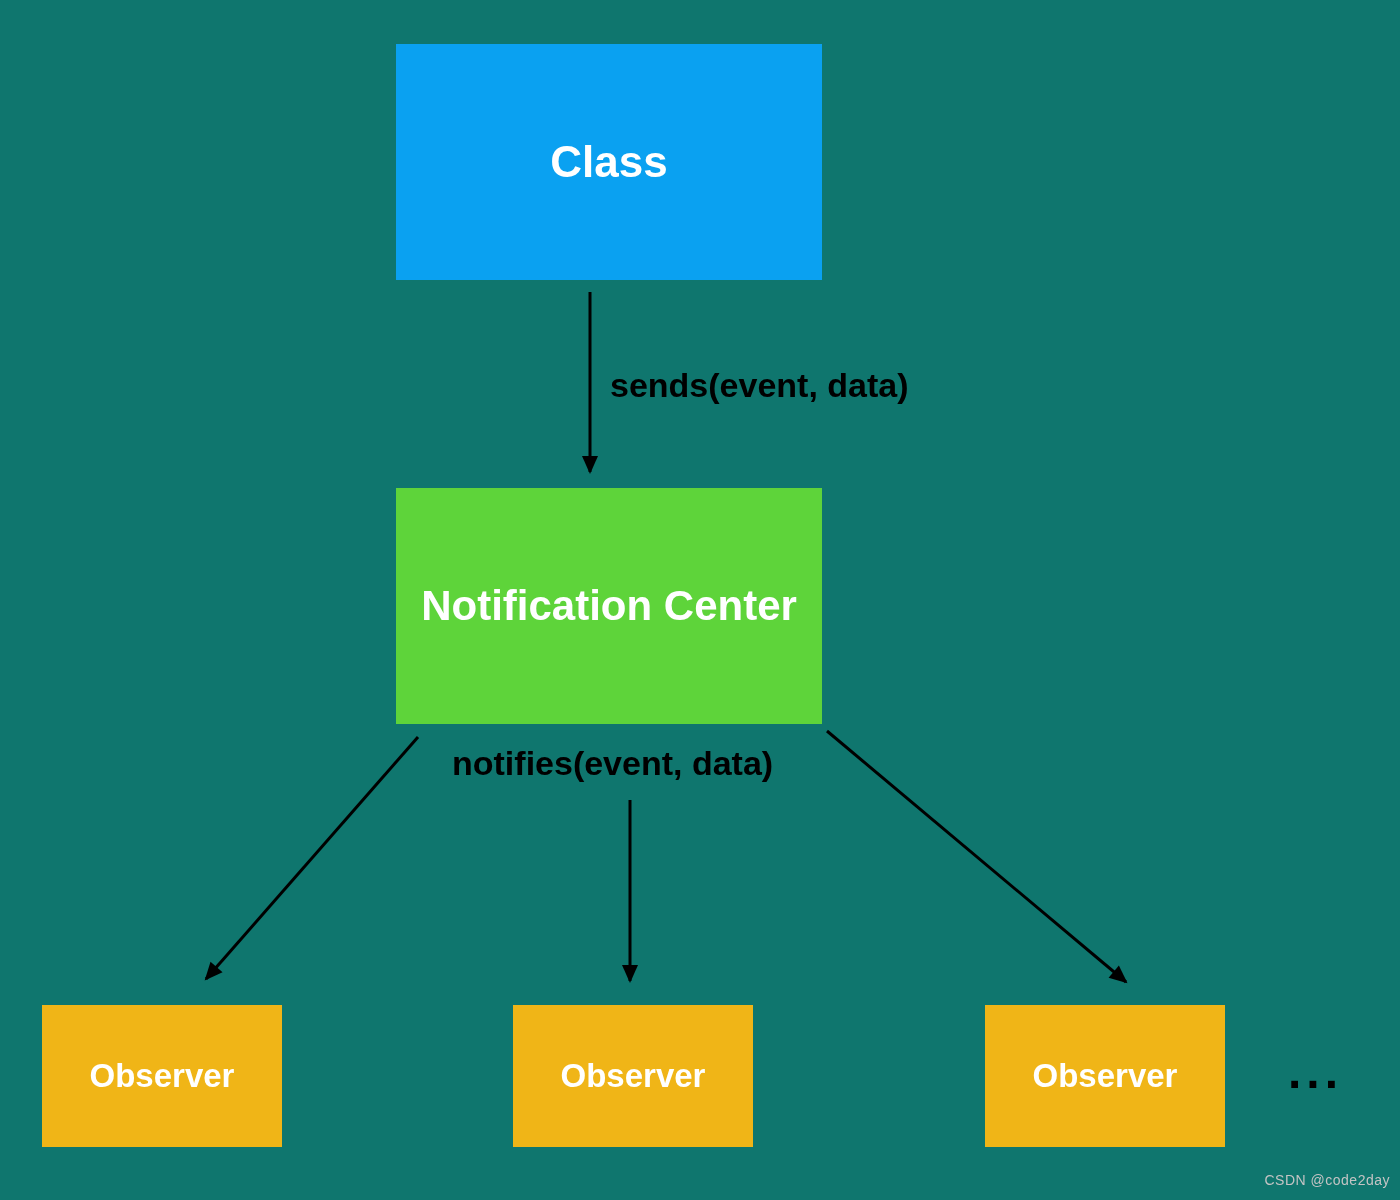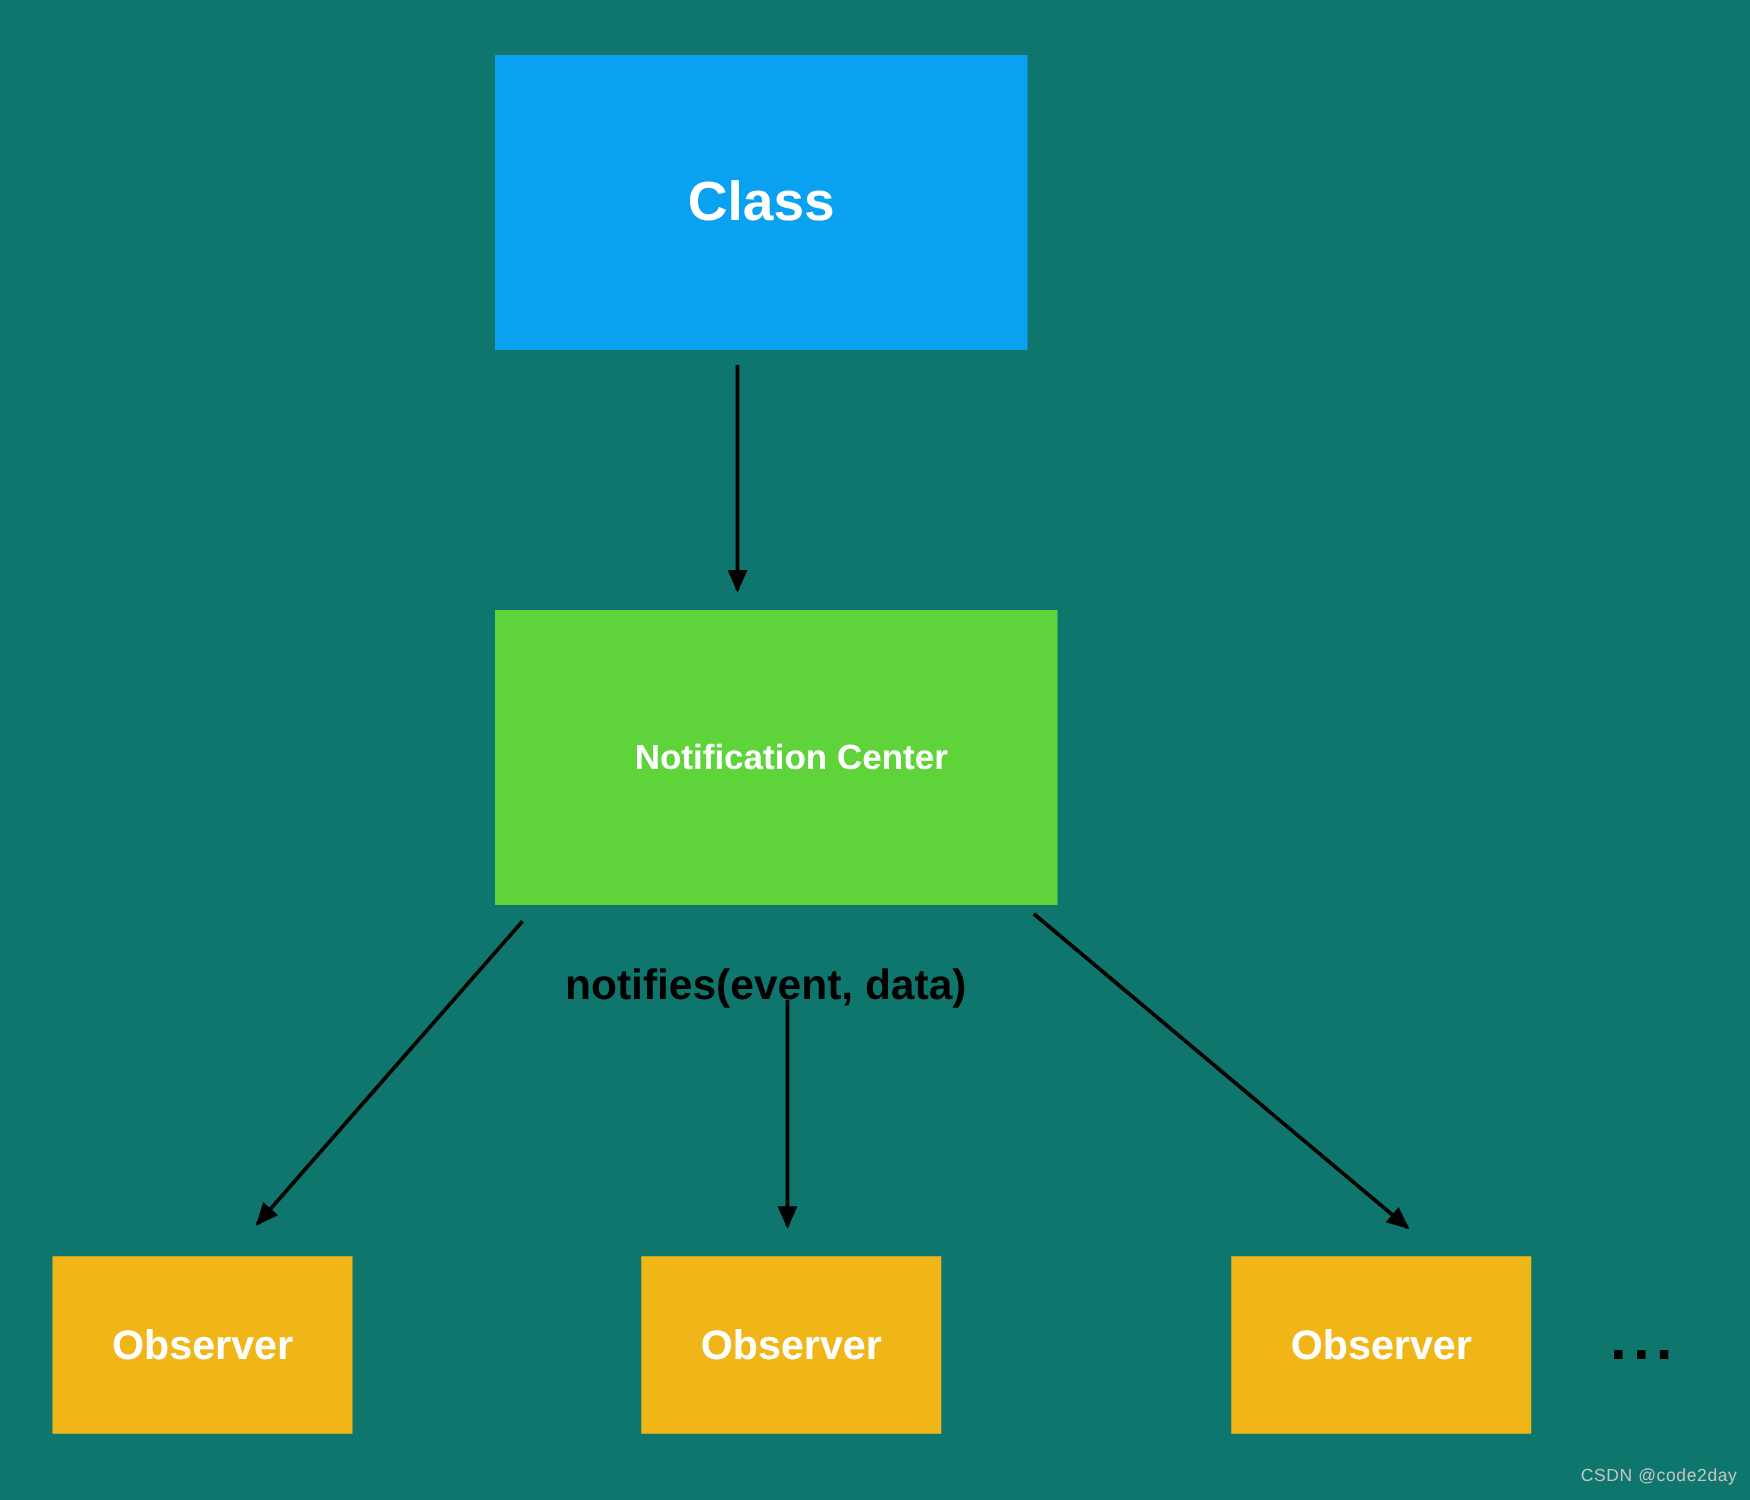--- a/index.html
+++ b/index.html
@@ -32,40 +32,39 @@
     text-align: center;
   }
   .node-class {
     left: 396px; top: 44px;
     width: 426px; height: 236px;
     font-size: 44px;
   }
   .node-nc {
     left: 396px; top: 488px;
     width: 426px; height: 236px;
-    font-size: 28px;
-    padding-left: 24px;
+    font-size: 42px;
   }
   .node-observer {
     top: 1005px;
     width: 240px; height: 142px;
     font-size: 33px;
   }
   .obs-1 { left: 42px; }
   .obs-2 { left: 513px; }
   .obs-3 { left: 985px; }
   .edge-label {
     position: absolute;
     font-weight: bold;
     font-size: 34px;
     color: #000000;
     white-space: nowrap;
   }
   .label-sends    { left: 610px; top: 366px; }
-  .label-notifies { left: 452px; top: 744px; margin-top: 25px; }
+  .label-notifies { left: 452px; top: 744px; }
   .ellipsis {
     position: absolute;
     left: 1288px; top: 1044px;
     font-size: 48px;
     font-weight: bold;
     letter-spacing: 5px;
     color: #000000;
   }
   .watermark {
     position: absolute;
@@ -89,20 +88,21 @@
     <line x1="590" y1="292" x2="590" y2="472" stroke="#000000" stroke-width="3" marker-end="url(#ah)"></line>
     <line x1="418" y1="737" x2="206" y2="979" stroke="#000000" stroke-width="3" marker-end="url(#ah)"></line>
     <line x1="630" y1="800" x2="630" y2="981" stroke="#000000" stroke-width="3" marker-end="url(#ah)"></line>
     <line x1="827" y1="731" x2="1126" y2="982" stroke="#000000" stroke-width="3" marker-end="url(#ah)"></line>
   </svg>
 
   <div class="node node-class" style="background: rgb(10, 161, 241);">
     <span>Class</span>
   </div>
 
+  <div class="edge-label label-sends">sends(event, data)</div>
 
   <div class="node node-nc" style="background: rgb(94, 212, 58);">
     <span>Notification Center</span>
   </div>
 
   <div class="edge-label label-notifies">notifies(event, data)</div>
 
   <div class="node node-observer obs-1" style="background: rgb(240, 181, 23);">
     <span>Observer</span>
   </div>

